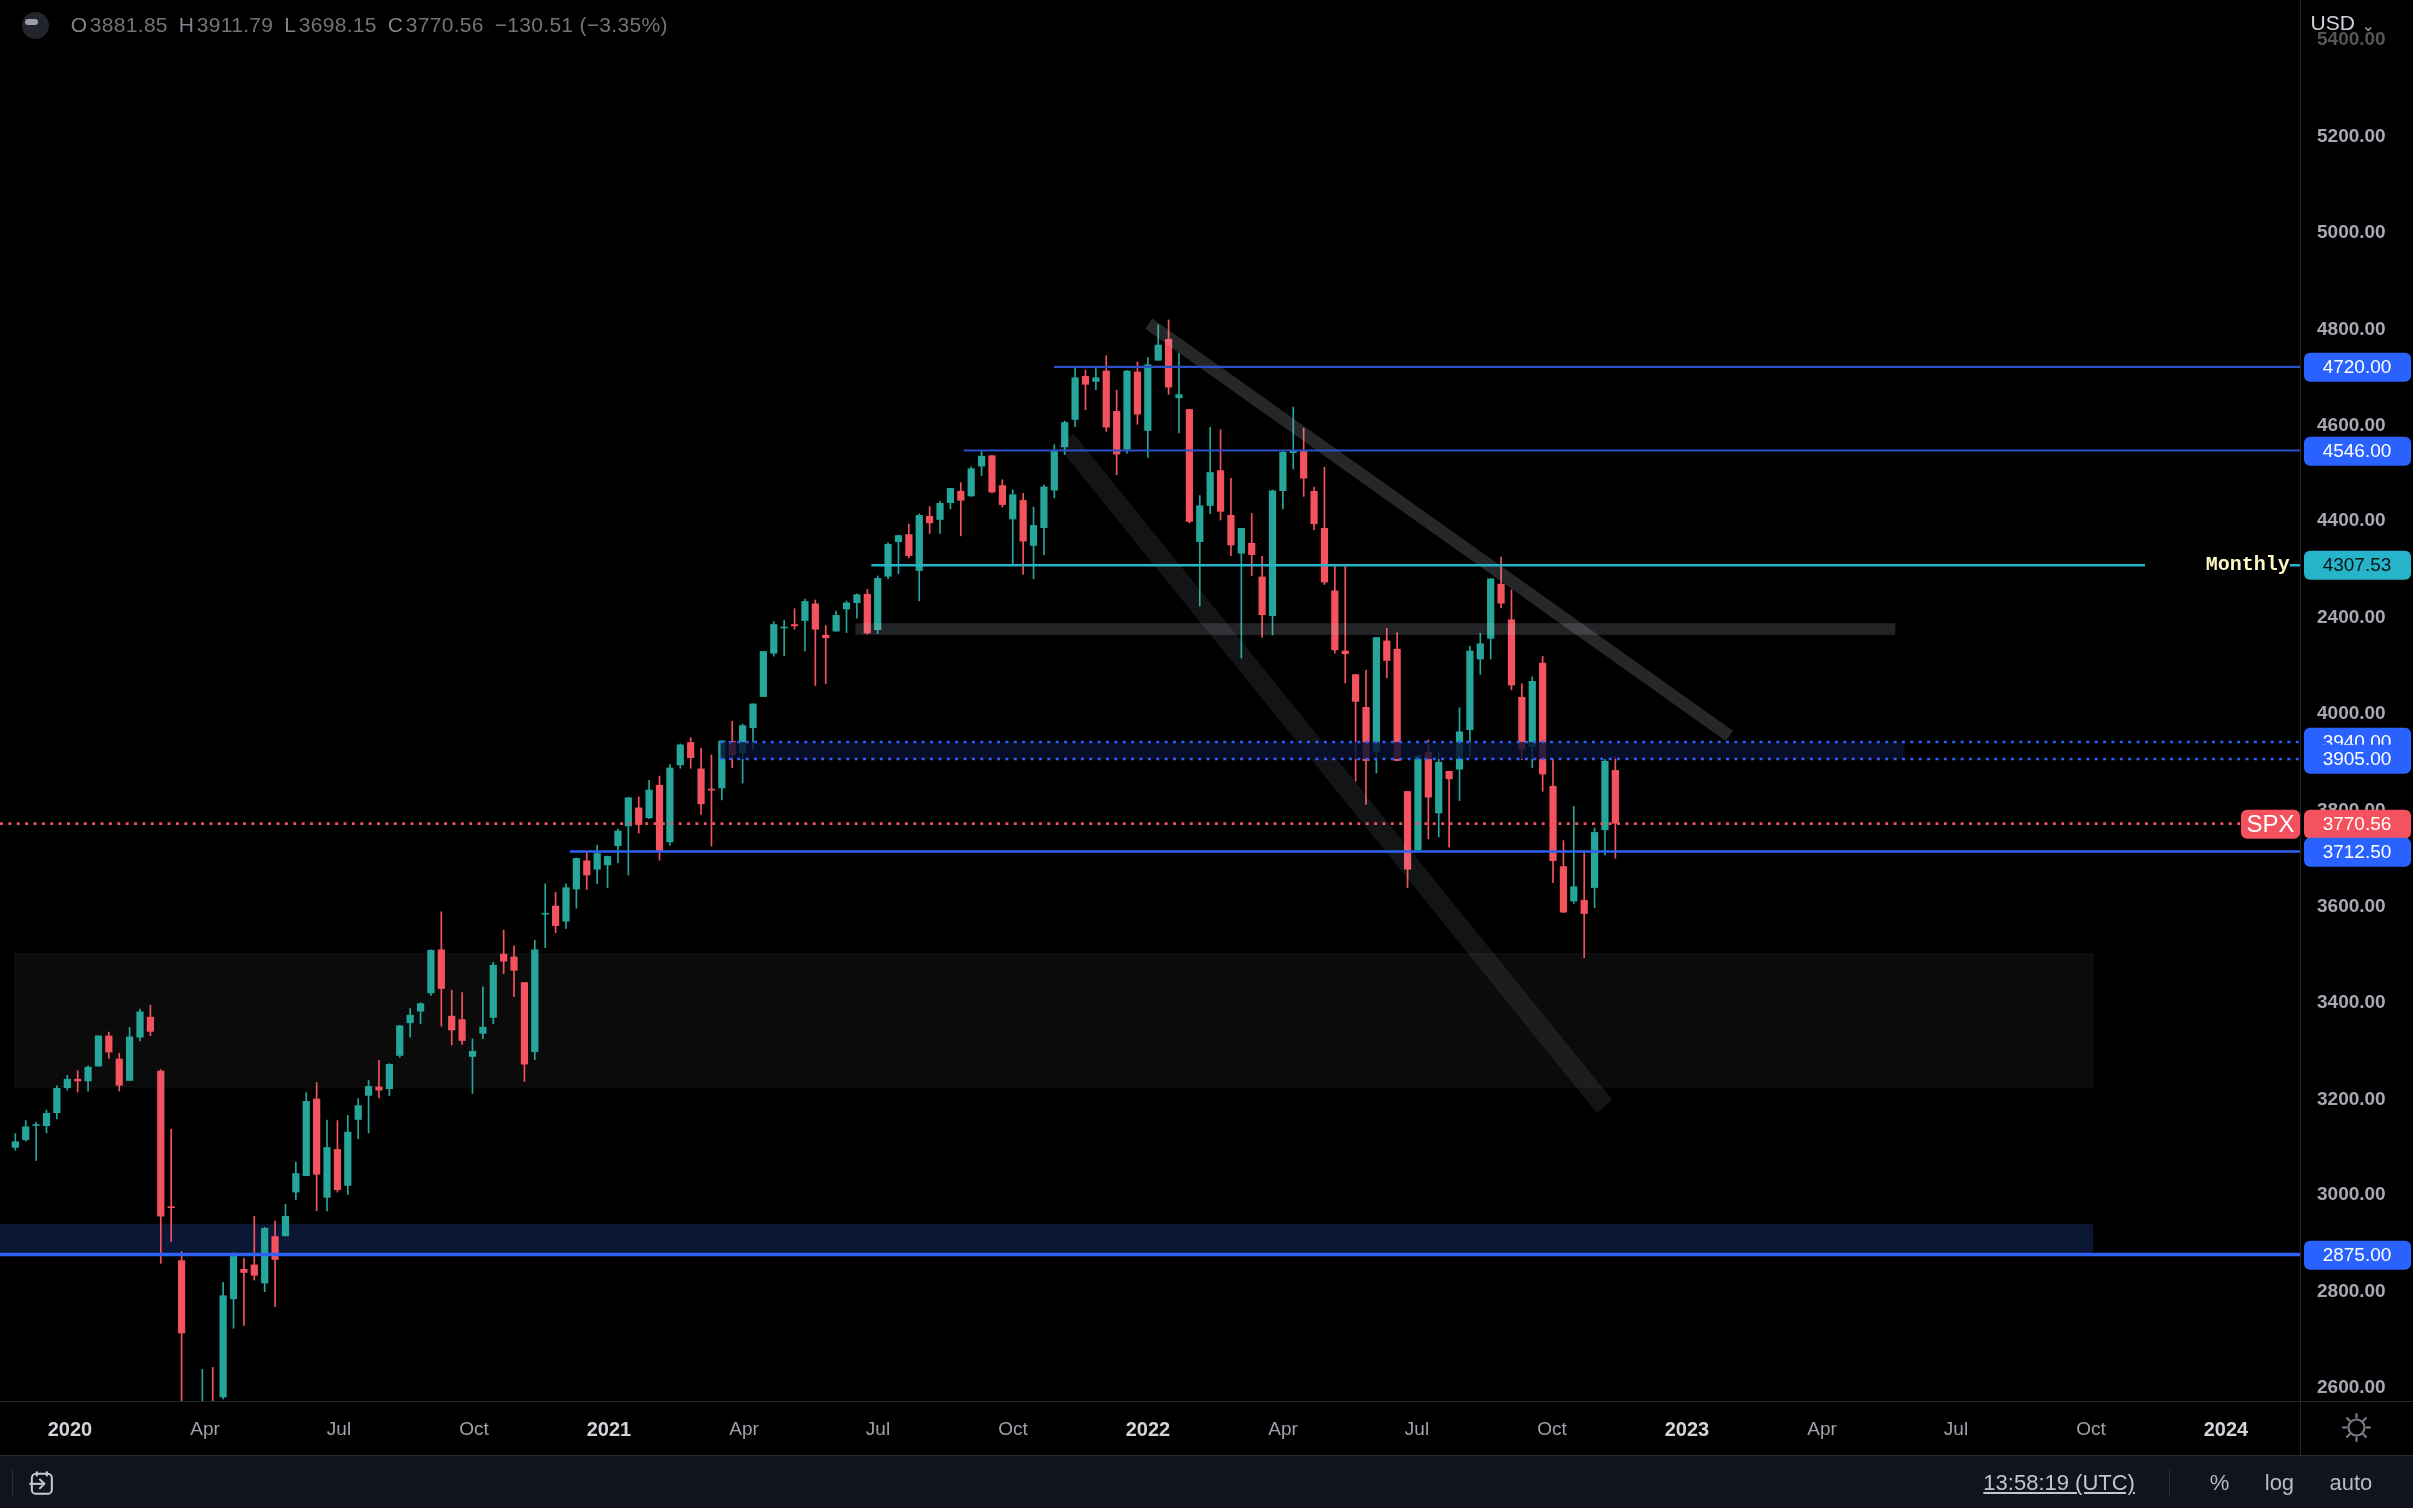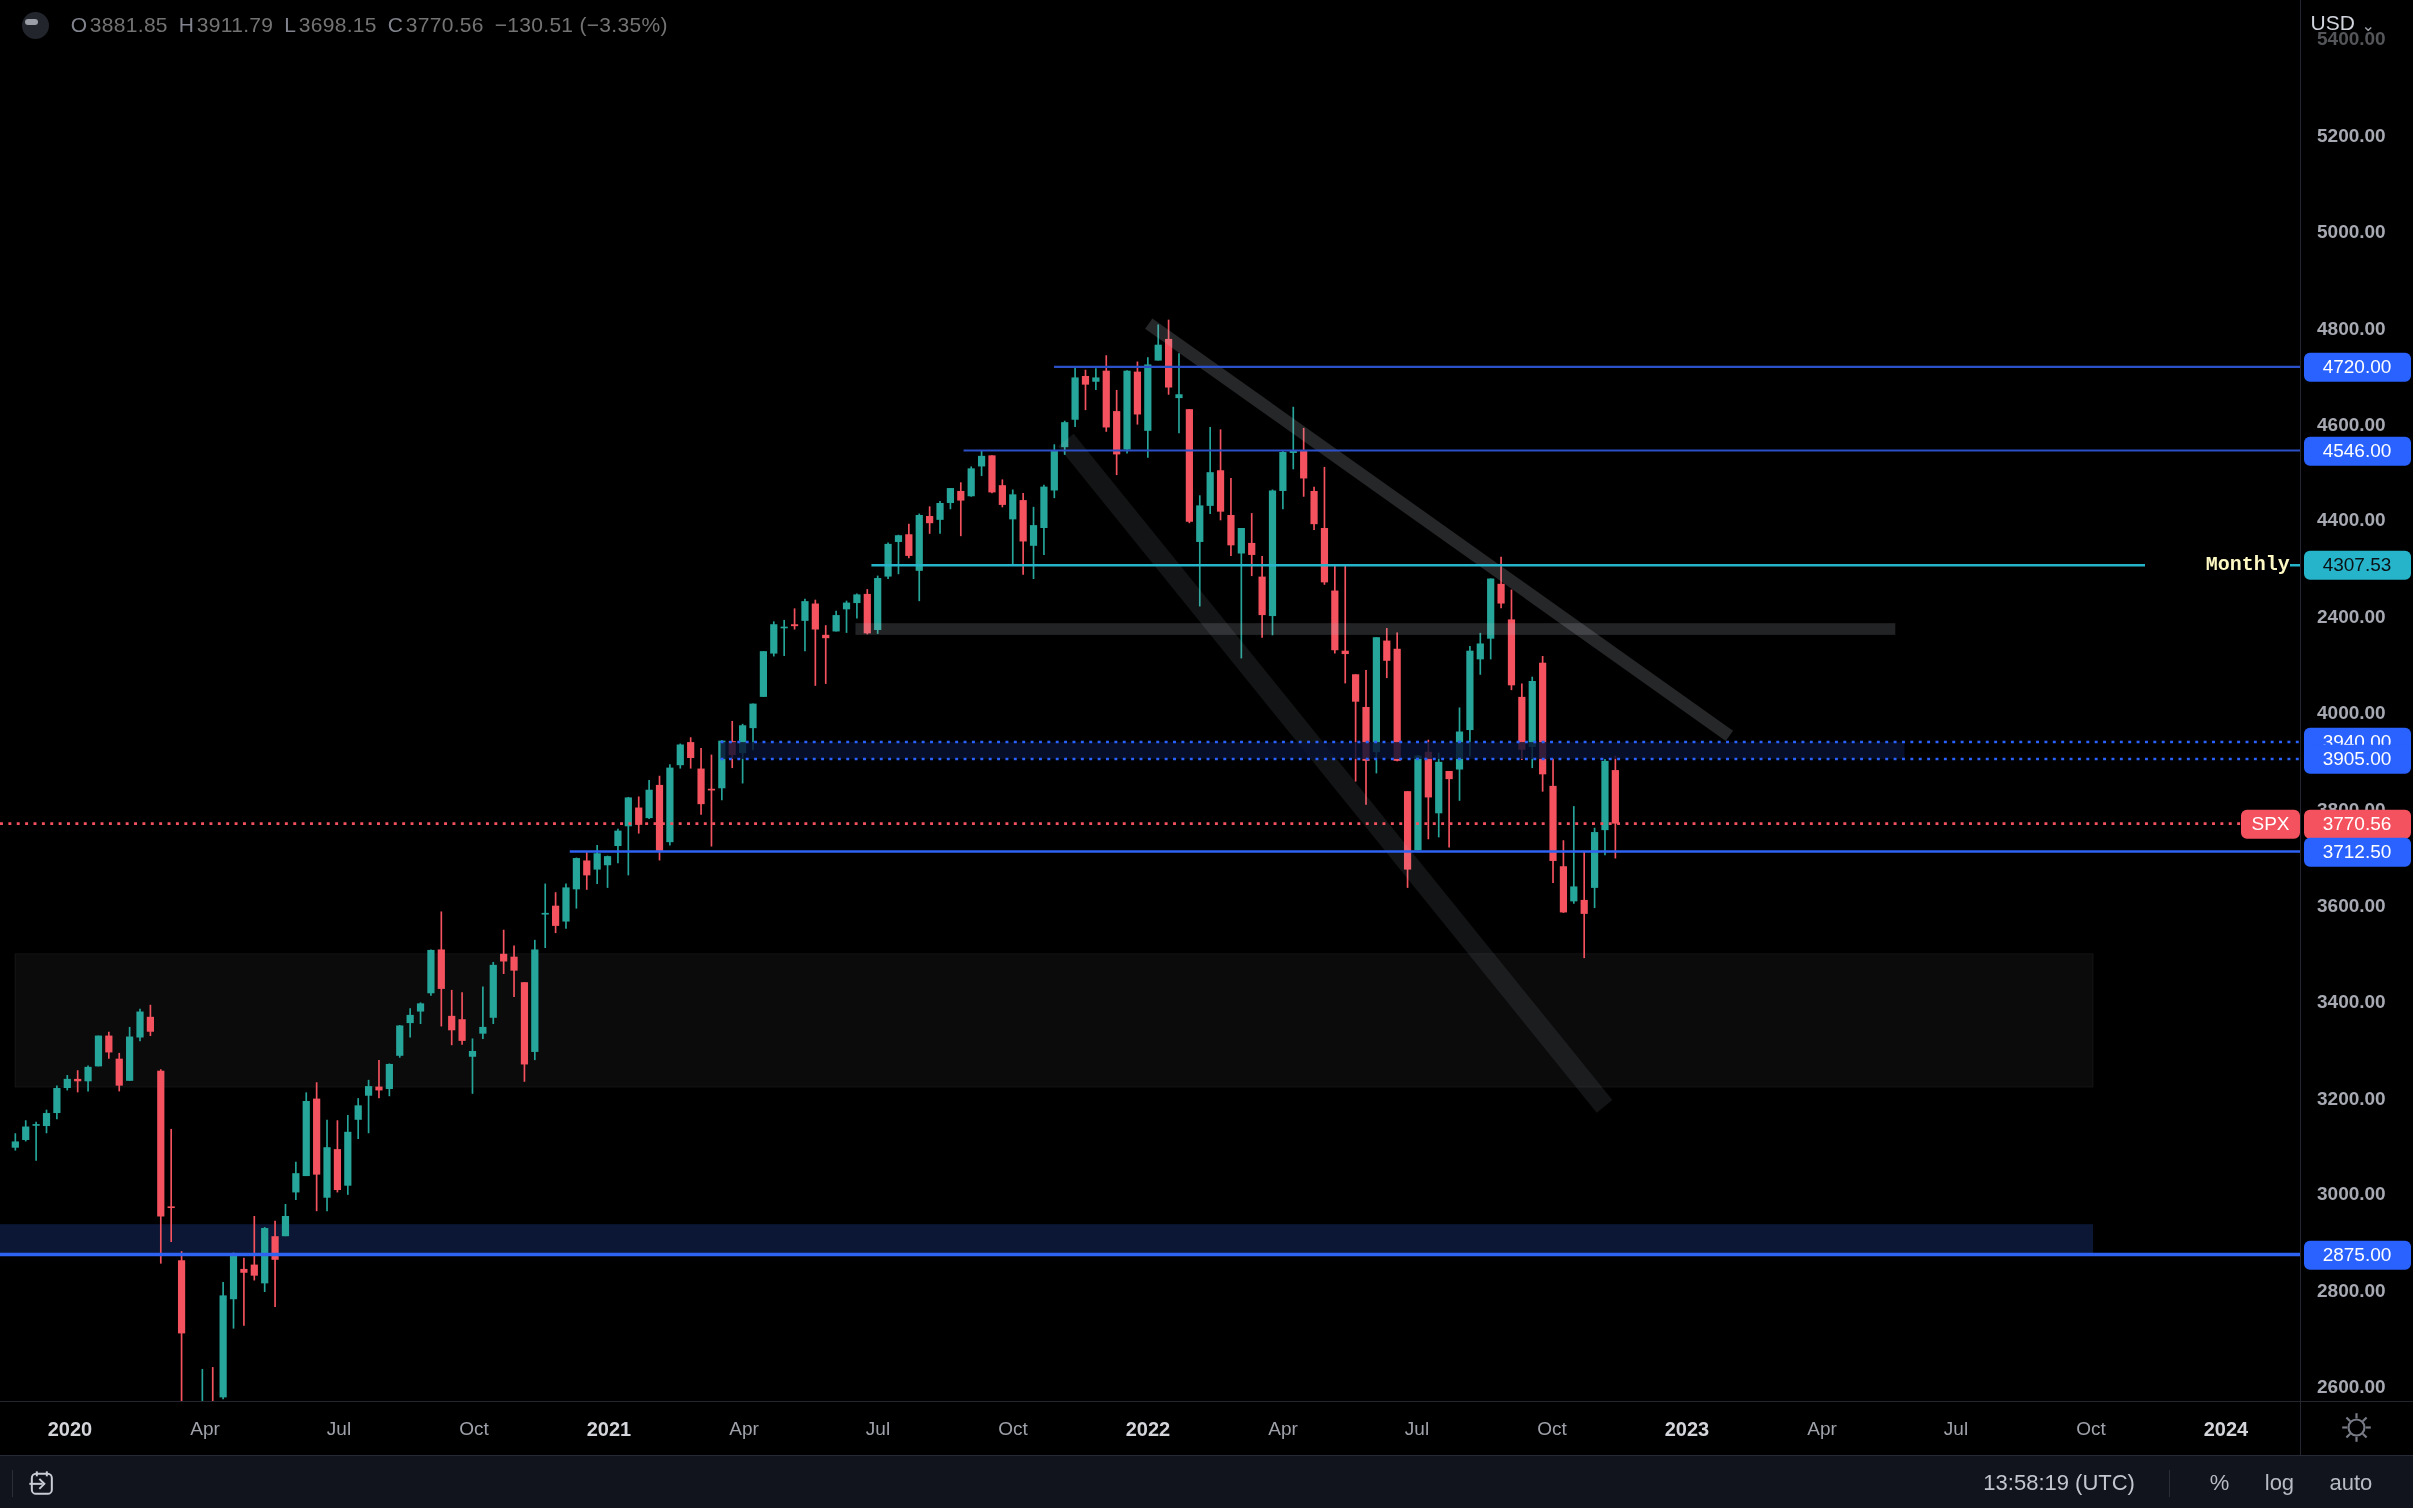--- a/index.html
+++ b/index.html
@@ -28,38 +28,38 @@
   #usd-chip{position:absolute;right:39px;top:11px;display:flex;align-items:center;gap:6.7px;
             font-size:21px;color:#d1d4dc;z-index:6;}
   #usd-chip .caret{font-size:16px;color:#9ea1aa;transform:translateY(1.7px);}
   
   #monthly{position:absolute;left:2145px;top:565px;width:138px;transform:translateY(-50%);
            text-align:right;font-size:20px;font-weight:bold;color:#fef9c3;background:#000;
            padding:3.4px 0 3.4px 6.7px;z-index:15;font-family:Liberation Mono, monospace;}
   
   #spx-tag{position:absolute;left:2241px;top:824px;width:59px;height:28.5px;transform:translateY(-50%);
            background:#f4525e;border-radius:5.9px;display:flex;align-items:center;justify-content:center;
-           color:#fff;font-size:19px;z-index:16;}
+           color:#fff;font-size:24px;z-index:16;}
   
   #time-axis{position:absolute;left:0;top:1401px;width:2300px;height:54px;background:#000;
              border-top:0.8px solid #23262e;z-index:20;}
   .ttick{position:absolute;top:50%;transform:translate(-50%,-50%);font-size:19px;color:#9fa2ab;white-space:nowrap;}
   .ttick.year{font-weight:bold;color:#d3d5da;font-size:20px;}
   
   #axis-corner{position:absolute;left:2300px;top:1401px;width:113px;height:54px;background:#000;
                border-top:0.8px solid #23262e;border-left:0.8px solid #23262e;z-index:21;}
   
   #toolbar{position:absolute;left:0;top:1455px;width:2413px;height:54px;background:#11141d;
            border-top:0.8px solid #262a35;display:flex;align-items:center;z-index:40;}
   #tf-group{display:flex;align-items:center;margin-left:20px;gap:6.7px;}
   .tf-btn{padding:5px 12.6px;font-size:22.6px;color:#c9ccd4;border-radius:6.7px;cursor:default;}
   .vdiv{width:0.8px;height:27px;background:#2a2e39;margin:0 11.7px;}
   #goto-date{width:34px;height:34px;display:flex;align-items:center;justify-content:center;}
   #tb-right{margin-left:auto;display:flex;align-items:center;margin-right:34px;gap:22px;}
-  #clock{font-size:22px;color:#c3c6ce;}
+  #clock{font-size:22px;color:#c3c6ce;text-decoration:underline;}
   .scale-btn{font-size:22px;color:#b8bbc4;padding:3.4px 6.7px;}
 </style>
 </head>
 <body>
 
 <div id="root">
 
   <div id="chart-wrap">
     <svg id="chart-svg" width="2300" height="1401" viewBox="0 0 2745 1672">
         <g>

